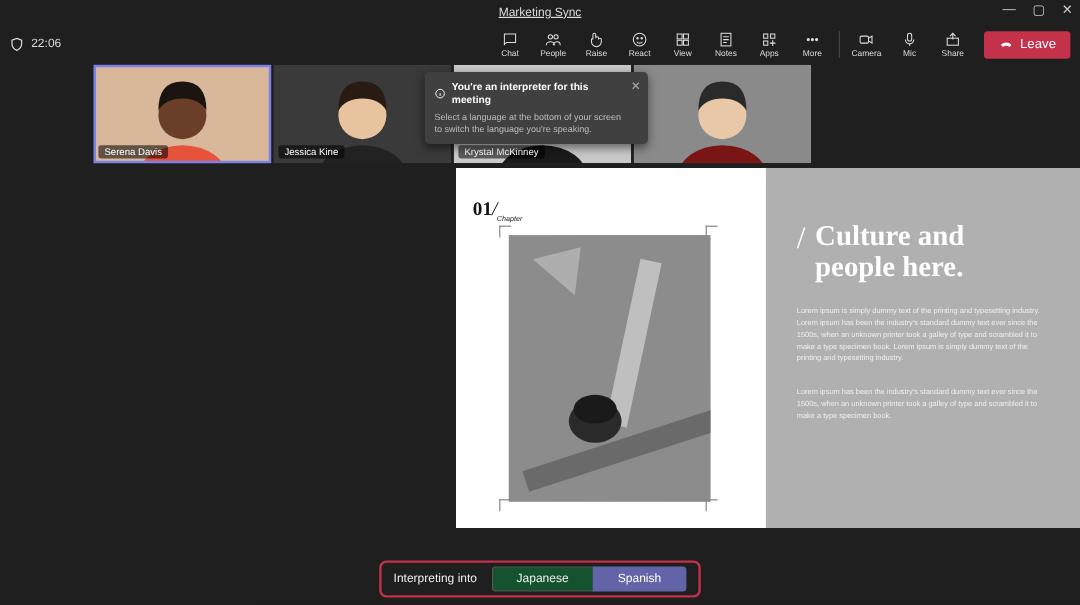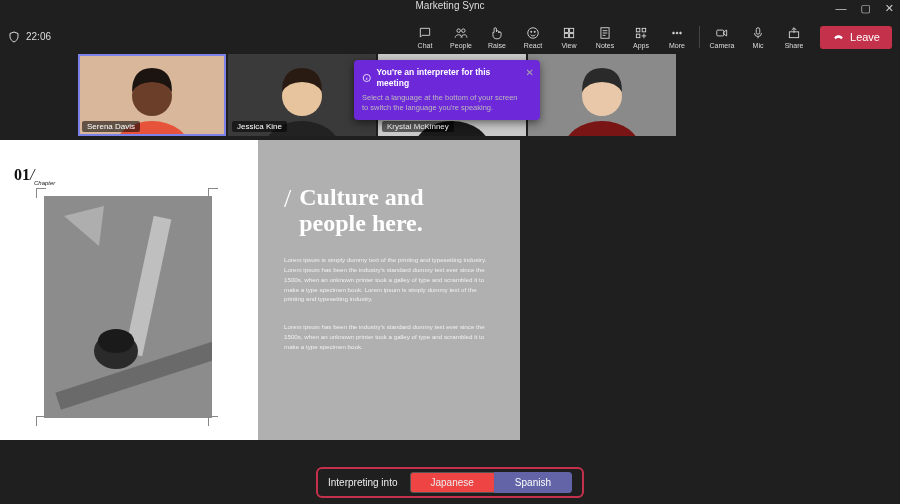--- a/index.html
+++ b/index.html
@@ -7,24 +7,25 @@
     width: 900px; height: 504px;
     background: #1f1f1f;
     font-family: "Segoe UI", Arial, sans-serif;
     color: #fff;
     overflow: hidden;
     position: relative;
   }
   
   .titlebar {
     height: 20px;
-    display: flex; justify-content: center;
+    display: flex; align-items: center; justify-content: center;
     position: relative;
     font-size: 10px;
     color: #ddd;
+    text-decoration: underline;
   }
   .titlebar .win-ctrls {
     position: absolute; right: 6px; top: 2px;
     display: flex; gap: 14px;
   }
   .win-ctrls span { font-size: 11px; color: #ccc; }
   
   .topbar {
     height: 34px;
     display: flex; align-items: center;
@@ -57,30 +58,30 @@
   .tile .name {
     position:absolute; left:4px; bottom:4px;
     background:rgba(0,0,0,0.55); padding:1px 5px;
     font-size:8px; border-radius:2px;
   }
   .tile.active { outline:2px solid #7b83eb; outline-offset:-2px; }
   .avatar-svg { width:100%; height:100%; display:block; }
   
   .tip {
     position:absolute; left:354px; top:60px; width:186px;
-    background:#6d28d9; border-radius:4px; padding:7px 22px 7px 8px;
+    background:#404040; border-radius:4px; padding:7px 22px 7px 8px;
     font-size:8px; line-height:1.35; z-index:5;
     box-shadow:0 3px 8px rgba(0,0,0,0.5);
   }
   .tip .hdr { display:flex; align-items:center; gap:5px; font-weight:600; margin-bottom:3px; font-size:8.5px;}
   .tip .hdr svg { width:10px; height:10px; }
   .tip .body { color:#bcbcbc; font-size:7.5px;}
   .tip .close { position:absolute; right:6px; top:6px; font-size:10px; color:#aaa; }
   
-  .stage { display:flex; justify-content:flex-start; padding:2px 0 4px 0; }
+  .stage { display:flex; justify-content:flex-end; padding:2px 0 4px 0; }
   .doc {
     width:520px; height:300px; background:#fff; display:flex;
   }
   .doc-l { width:258px; position:relative; background:#fff; }
   .chapnum { position:absolute; left:14px; top:26px; font-family:Georgia,serif; font-size:16px; font-weight:bold; color:#111;}
   .chapslash { font-weight:normal; font-style:italic; }
   .chapword { font-size:6px; font-style:italic; color:#222; position:absolute; left:34px; top:40px;}
   .photo {
     position:absolute; left:44px; top:56px; width:168px; height:222px;
     background:linear-gradient(135deg,#9a9a9a,#6b6b6b);
@@ -101,21 +102,21 @@
   .doc-r p { font-family:"Segoe UI",Arial,sans-serif; font-size:6.2px; line-height:1.6; margin-top:18px; color:#f0f0f0;}
   
   .interp-wrap {
     position:absolute; left:50%; bottom:6px; transform:translateX(-50%);
     border:2px solid #c4314b; border-radius:6px; padding:3px 10px;
     display:flex; align-items:center; gap:12px; background:#1f1f1f;
   }
   .interp-label { font-size:10px; color:#eee; }
   .lang {
     font-size:10px; padding:4px 20px; border-radius:3px;
-    border:1px solid #555; background:#ef4444; color:#eee;
+    border:1px solid #555; background:#14532d; color:#eee;
   }
   .lang.sel { background:#6264a7; border-color:#6264a7; color:#fff; }
 </style>
 </head>
 <body>
 
 <div class="titlebar">
   <span>Marketing Sync</span>
   <div class="win-ctrls">
     <span>—</span>

